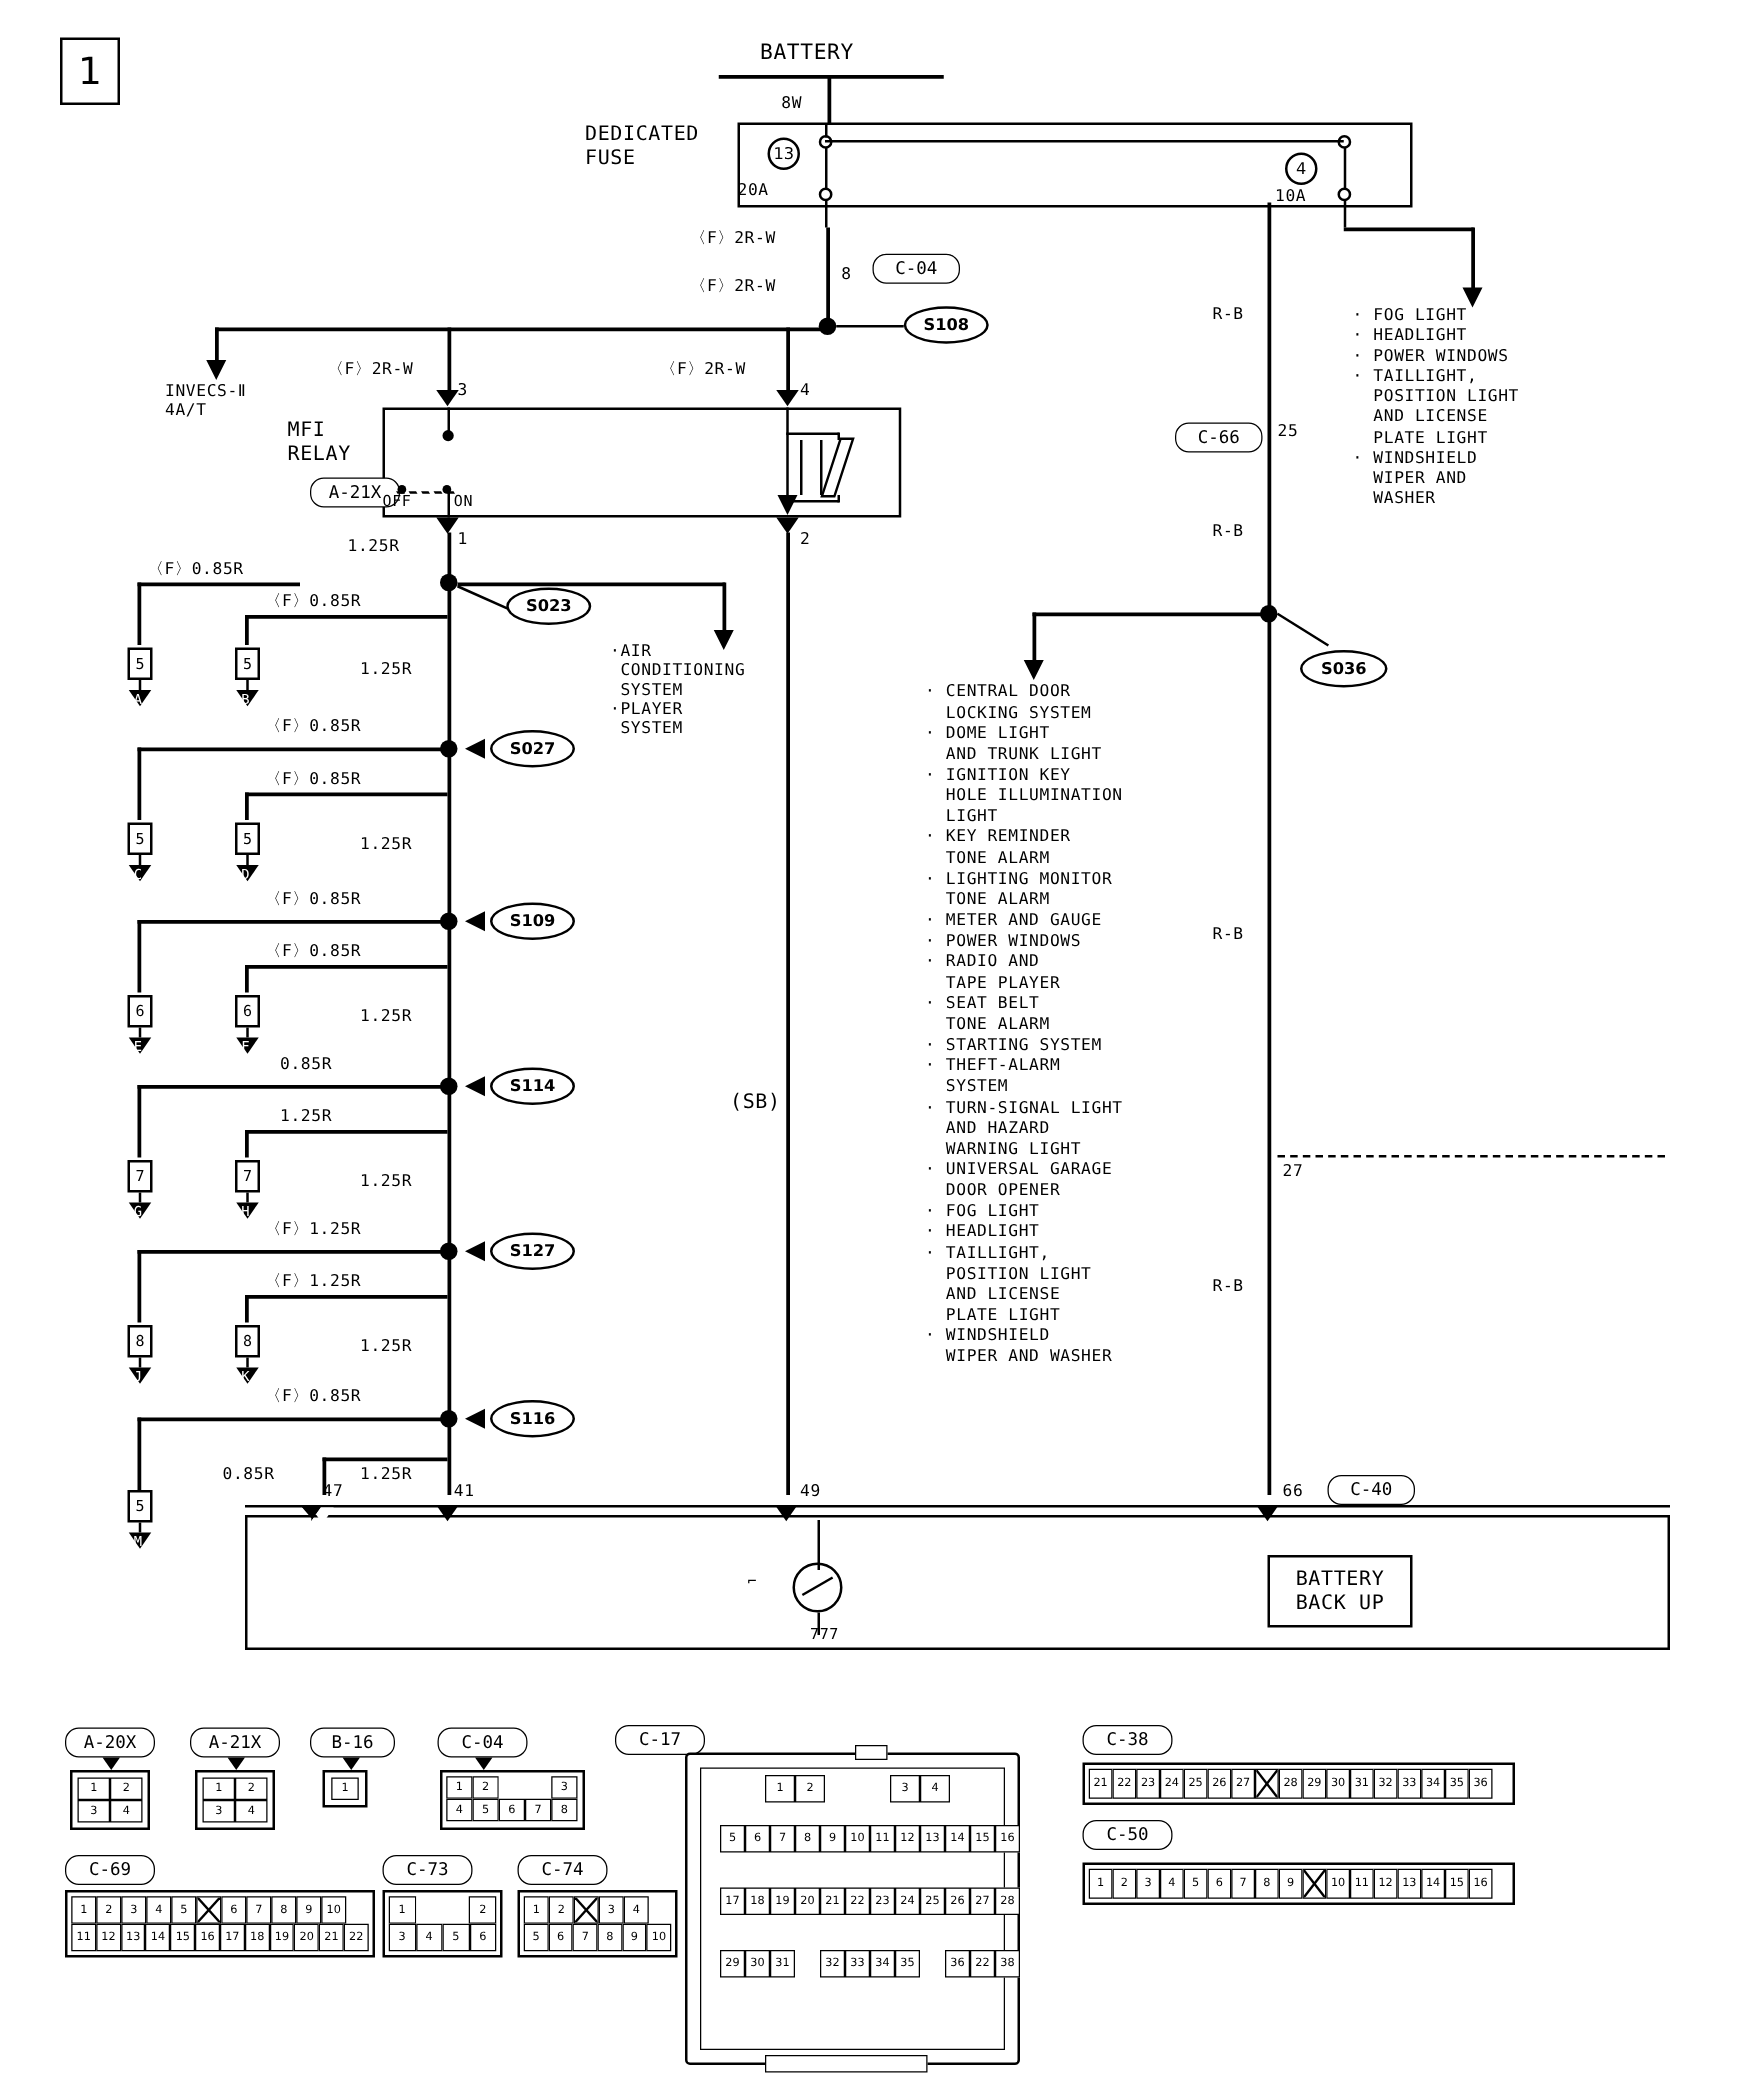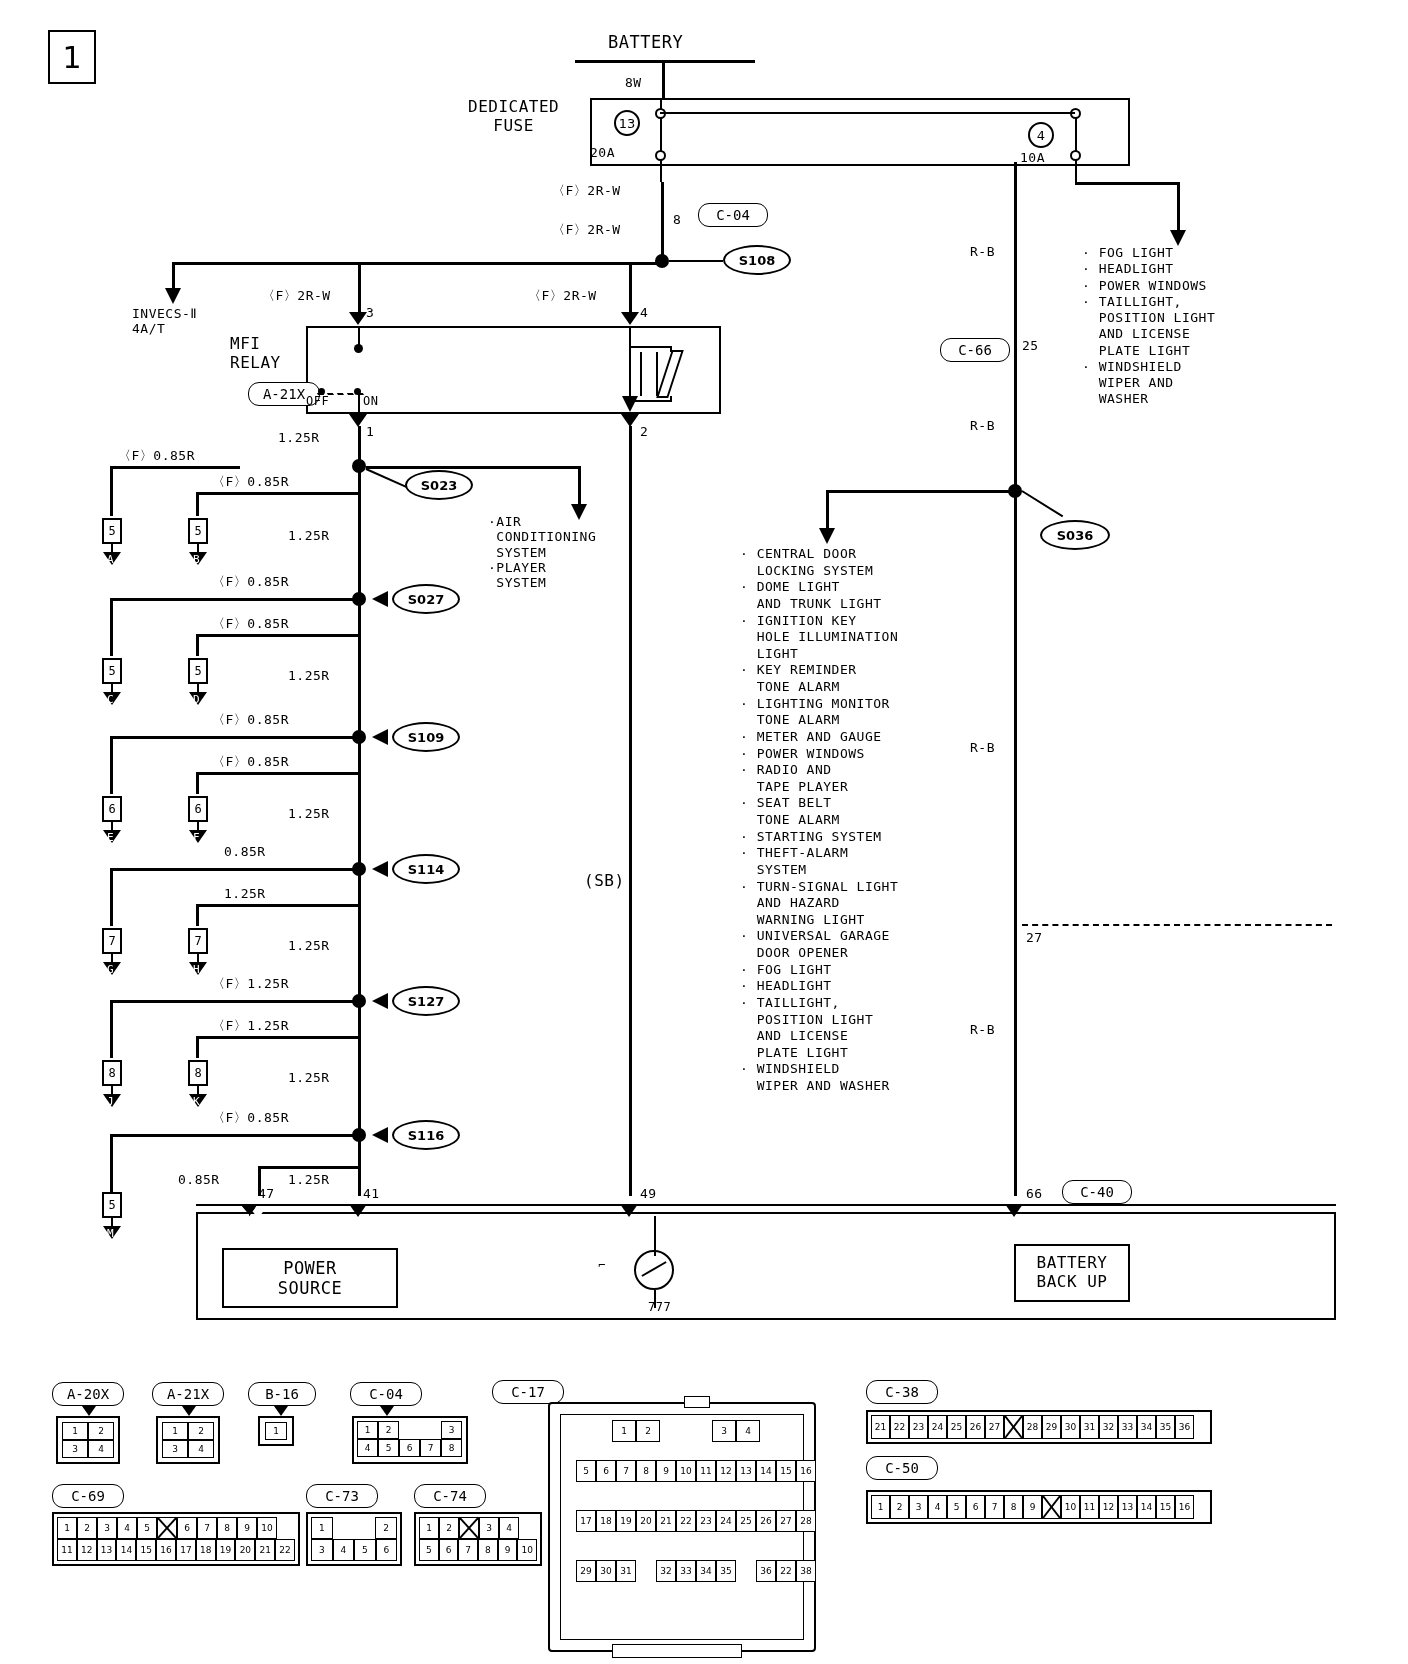--- a/index.html
+++ b/index.html
@@ -39,21 +39,21 @@
 <div id="sheet">
 
   <div class="pagenum" style="left:48px;top:30px;">1</div>
 
   <div class="abs txt" style="left:608px;top:32px;font-size:17px;">BATTERY</div>
   <div class="ln hl3" style="left:575px;top:60px;width:180px;"></div>
   <div class="ln vl3" style="left:662px;top:60px;height:40px;"></div>
   <div class="abs txt t13" style="left:625px;top:56px;margin-top:19px;">8W</div>
 
   <div class="box" style="left:590px;top:98px;width:540px;height:68px;"></div>
-  <div class="abs txt" style="left:468px;top:98px;font-size:16px;text-align:center;">DEDICATED
+  <div class="abs txt" style="left:468px;top:98px;font-size:16px;">DEDICATED
 FUSE</div>
 
   <div class="circ" style="left:614px;top:110px;width:26px;height:26px;display:flex;align-items:center;justify-content:center;font-size:13px;font-family:'DejaVu Sans',sans-serif;">13</div>
   <div class="circ" style="left:655px;top:108px;width:11px;height:11px;"></div>
   <div class="circ" style="left:655px;top:150px;width:11px;height:11px;"></div>
   <div class="ln vl" style="left:660px;top:100px;height:10px;"></div>
   <div class="ln vl" style="left:660px;top:118px;height:34px;"></div>
   <div class="ln vl" style="left:660px;top:160px;height:22px;"></div>
   <div class="abs txt t13" style="left:590px;top:145px;">20A</div>
 
@@ -315,24 +315,20 @@
   <div class="tagbox" style="left:1062px;top:1180px;width:70px;height:24px;">C-40</div>
 
   <div class="ln hl" style="left:196px;top:1204px;width:1140px;"></div>
   <div class="box" style="left:196px;top:1212px;width:1140px;height:108px;"></div>
   <div class="tri tri-d-h" style="left:249px;top:1206px;border-top-color:#fff;"></div>
   <div class="abs" style="left:240px;top:1204px;width:0;height:0;border-left:9px solid transparent;border-right:9px solid transparent;border-top:13px solid #000;clip-path:polygon(0 0,100% 0,50% 100%,50% 80%,10% 8%,90% 8%,50% 80%);"></div>
   <div class="abs" style="left:349px;top:1204px;width:0;height:0;border-left:9px solid transparent;border-right:9px solid transparent;border-top:13px solid #000;"></div>
   <div class="abs" style="left:620px;top:1204px;width:0;height:0;border-left:9px solid transparent;border-right:9px solid transparent;border-top:13px solid #000;"></div>
   <div class="abs" style="left:1005px;top:1204px;width:0;height:0;border-left:9px solid transparent;border-right:9px solid transparent;border-top:13px solid #000;"></div>
 
-  <div class="box" style="left:222px;top:1248px;width:176px;height:60px;display:flex;align-items:center;justify-content:center;">
-    <span class="txt" style="font-size:17px;text-align:center;">POWER
-SOURCE</span>
-  </div>
   <div class="box" style="left:1014px;top:1244px;width:116px;height:58px;display:flex;align-items:center;justify-content:center;">
     <span class="txt" style="font-size:16px;text-align:center;">BATTERY
 BACK UP</span>
   </div>
 
   <div class="ln vl" style="left:654px;top:1216px;height:40px;"></div>
   <div class="circ" style="left:634px;top:1250px;width:40px;height:40px;"></div>
   <div class="ln" style="left:640px;top:1268px;width:28px;height:2px;transform:rotate(-30deg);"></div>
   <div class="abs txt t12" style="left:598px;top:1258px;">⌐</div>
   <div class="ln vl" style="left:654px;top:1290px;height:18px;"></div>

